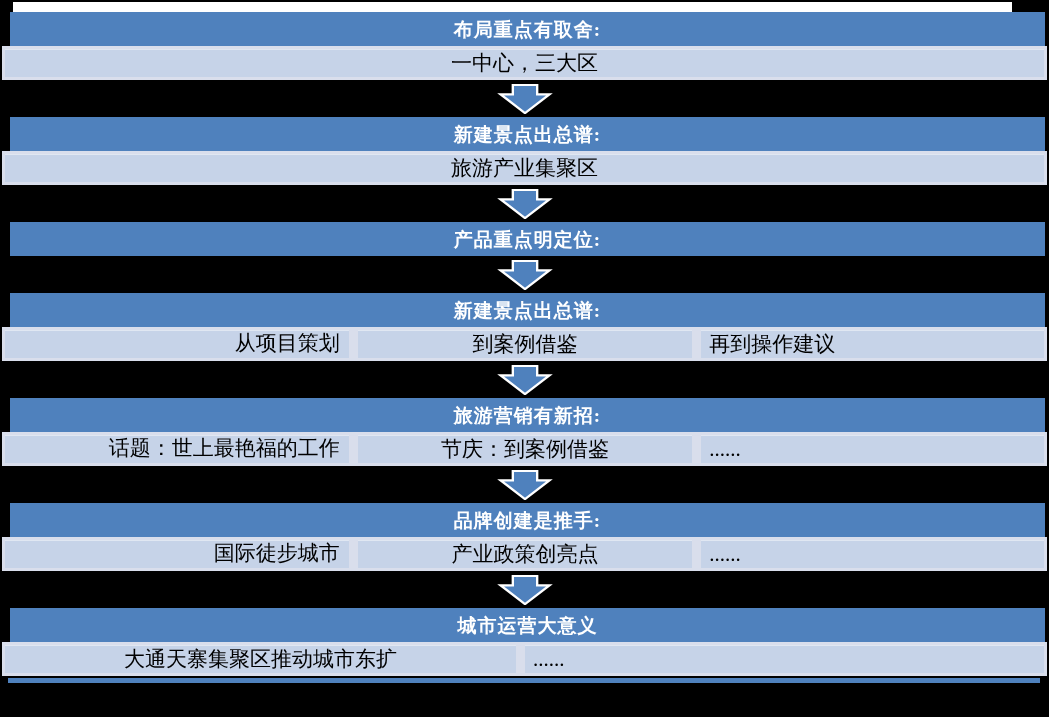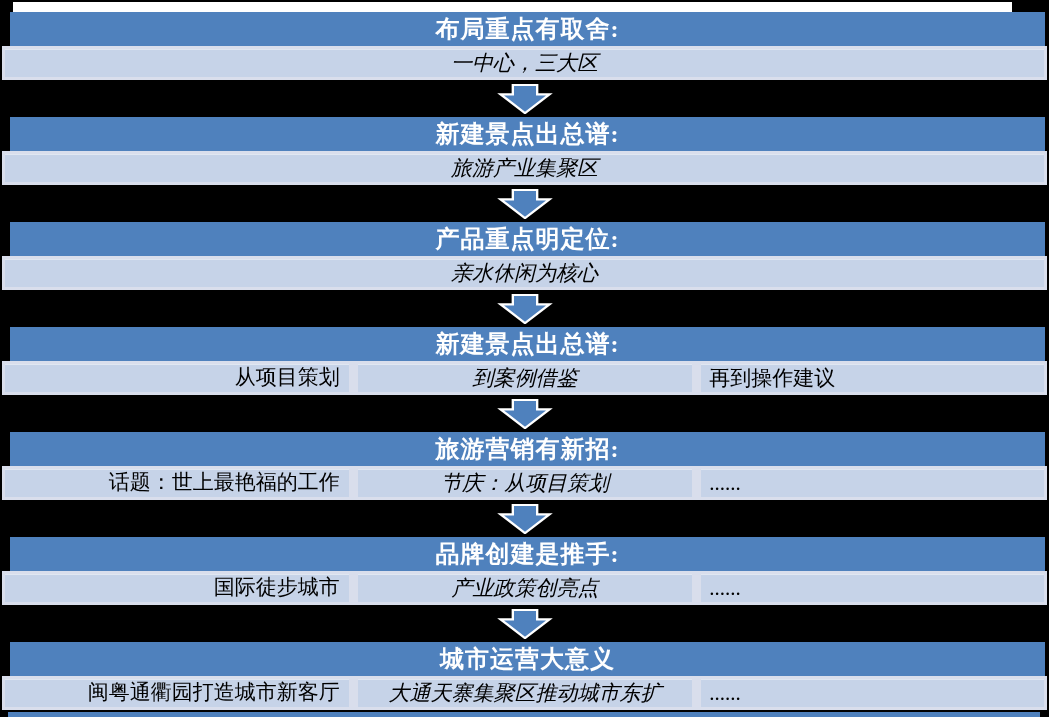--- a/index.html
+++ b/index.html
@@ -7,34 +7,34 @@
     position:relative;width:1049px;height:717px;background:#000;
     overflow:hidden;font-family:"Liberation Serif","DejaVu Serif",serif;
   }
   .top-strip{margin:2px 0 0 13px;width:999px;height:10px;background:#ffffff;}
   .block{width:1049px;}
   .hdr{
     margin-left:10px;width:1035px;height:34px;background:#4F81BD;
     display:flex;align-items:center;justify-content:center;box-sizing:border-box;
   }
   .hdr-text{
-    color:#ffffff;font-weight:bold;font-size:24px;letter-spacing:1px;line-height:1;
+    color:#ffffff;font-weight:bold;font-size:19px;letter-spacing:1px;line-height:1;
   }
   .sub{
     margin-left:2px;width:1045px;height:34px;background:#D9DEEC;
     display:flex;gap:9px;padding:3px;box-sizing:border-box;
   }
   .cell{
     background:#C6D3E8;flex:1;display:flex;align-items:center;
     font-size:21px;color:#000;line-height:1;box-sizing:border-box;
     box-shadow:inset 0 1px 0 rgba(255,255,255,0.45);
   }
-  .cell.single{justify-content:center;font-style:italic;}
+  .cell.single{justify-content:center;}
   .cell.c1{justify-content:flex-end;padding-right:9px;font-family:Liberation Mono, monospace;}
-  .cell.c2{justify-content:center;font-style:italic;}
+  .cell.c2{justify-content:center;}
   .cell.c3{justify-content:flex-start;padding-left:8px;}
   .arrowzone{height:37px;display:flex;align-items:center;justify-content:center;}
   .arrow{width:56px;height:30px;display:block;}
   .arrow polygon{fill:#4F81BD;stroke:#ffffff;stroke-width:2.5;stroke-linejoin:miter;}
   .bottom-gap{height:2px;background:#000;}
   .bottom-sliver{margin-left:8px;width:1032px;height:5px;background:#4F81BD;}
 </style>
 </head>
 <body>
 
@@ -66,23 +66,20 @@
       <svg class="arrow" viewBox="0 0 56 32" xmlns="http://www.w3.org/2000/svg">
         <polygon points="15,1 41,1 41,11 54,11 28,31 2,11 15,11"></polygon>
       </svg>
     </div>
   </section>
 
   <section class="block">
     <div class="hdr">
       <span class="hdr-text">产品重点明定位:</span>
     </div>
-    <div class="sub">
-          <div class="cell single">亲水休闲为核心</div>
-        </div>
     <div class="arrowzone">
       <svg class="arrow" viewBox="0 0 56 32" xmlns="http://www.w3.org/2000/svg">
         <polygon points="15,1 41,1 41,11 54,11 28,31 2,11 15,11"></polygon>
       </svg>
     </div>
   </section>
 
   <section class="block">
     <div class="hdr">
       <span class="hdr-text">新建景点出总谱:</span>
@@ -98,21 +95,21 @@
       </svg>
     </div>
   </section>
 
   <section class="block">
     <div class="hdr">
       <span class="hdr-text">旅游营销有新招:</span>
     </div>
     <div class="sub">
           <div class="cell c1">话题：世上最艳福的工作</div>
-          <div class="cell c2">节庆：从项目策划</div>
+          <div class="cell c2">节庆：到案例借鉴</div>
           <div class="cell c3">......</div>
         </div>
     <div class="arrowzone">
       <svg class="arrow" viewBox="0 0 56 32" xmlns="http://www.w3.org/2000/svg">
         <polygon points="15,1 41,1 41,11 54,11 28,31 2,11 15,11"></polygon>
       </svg>
     </div>
   </section>
 
   <section class="block">
@@ -129,21 +126,20 @@
         <polygon points="15,1 41,1 41,11 54,11 28,31 2,11 15,11"></polygon>
       </svg>
     </div>
   </section>
 
   <section class="block">
     <div class="hdr">
       <span class="hdr-text">城市运营大意义</span>
     </div>
     <div class="sub">
-          <div class="cell c1">闽粤通衢园打造城市新客厅</div>
           <div class="cell c2">大通天寨集聚区推动城市东扩</div>
           <div class="cell c3">......</div>
         </div>
 
   </section>
 </div>
   <div class="bottom-gap"></div>
   <div class="bottom-sliver"></div>
 </div>
 

